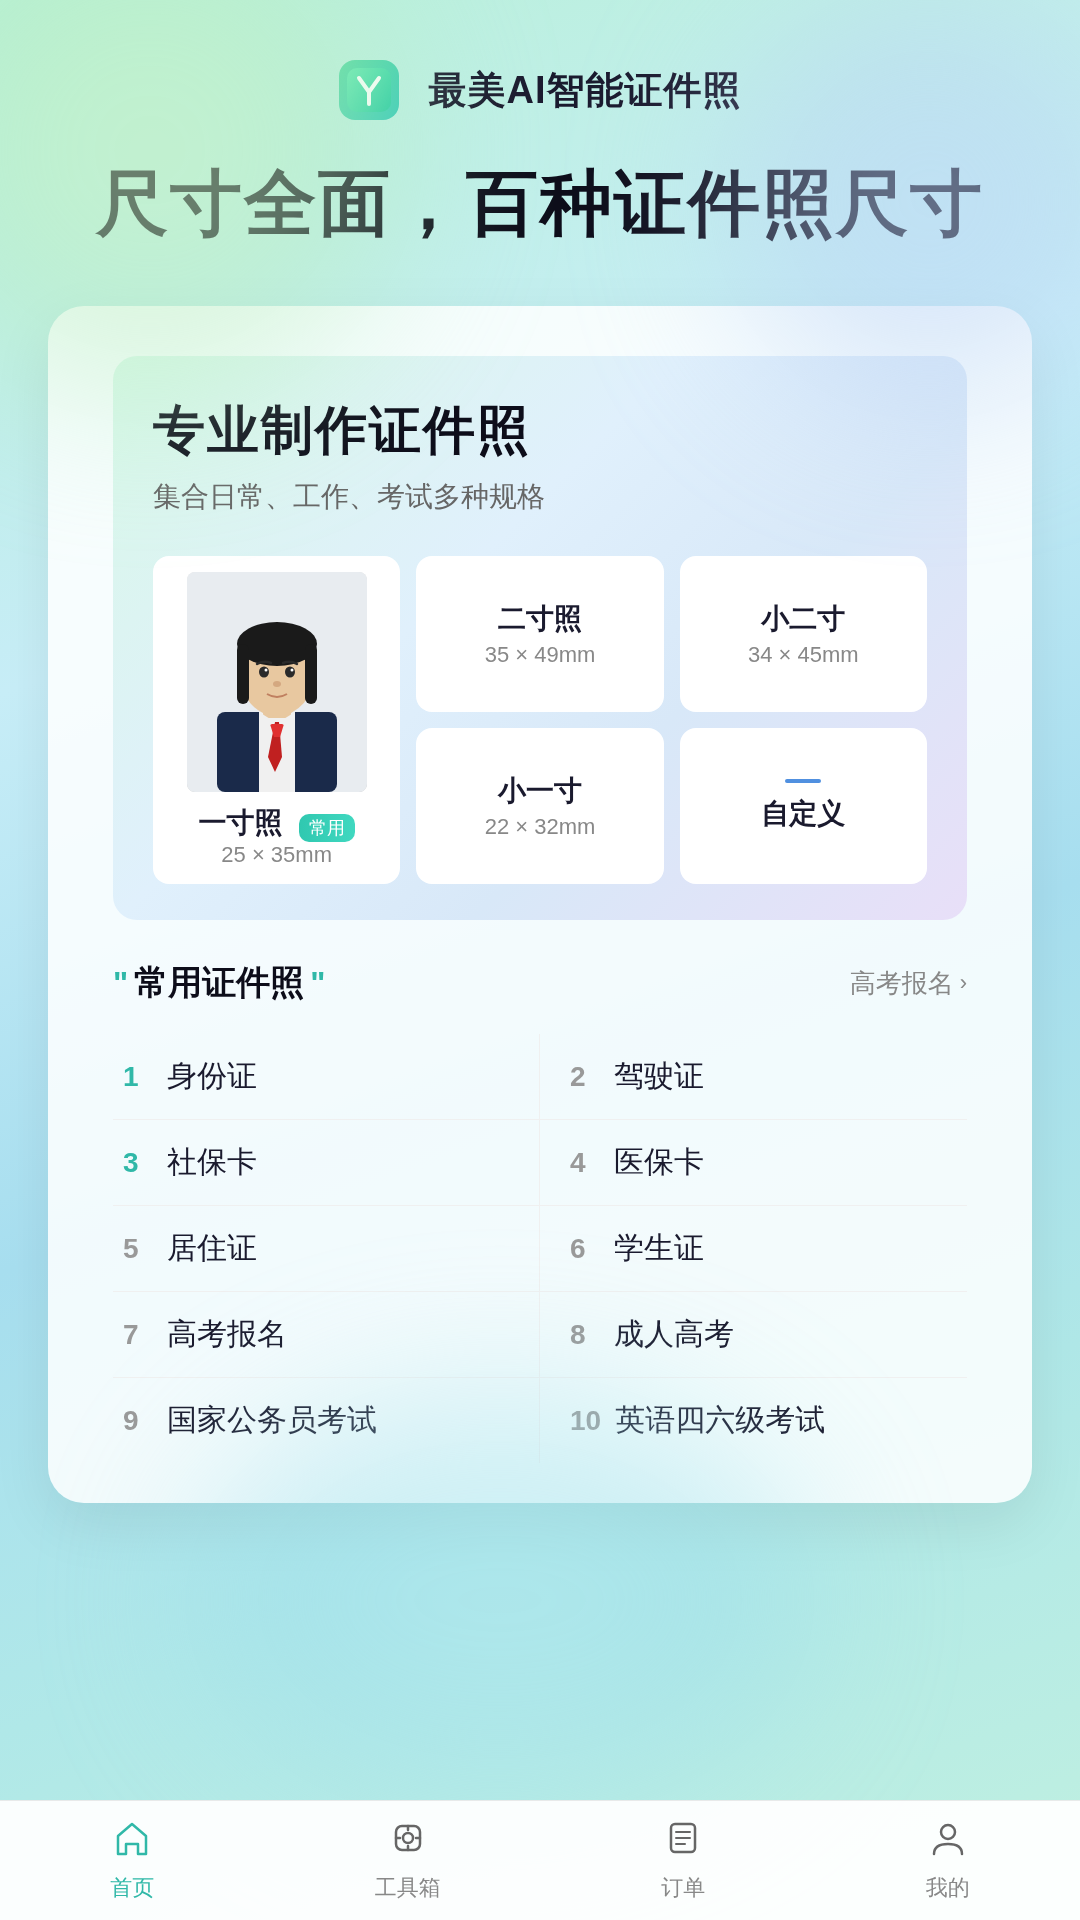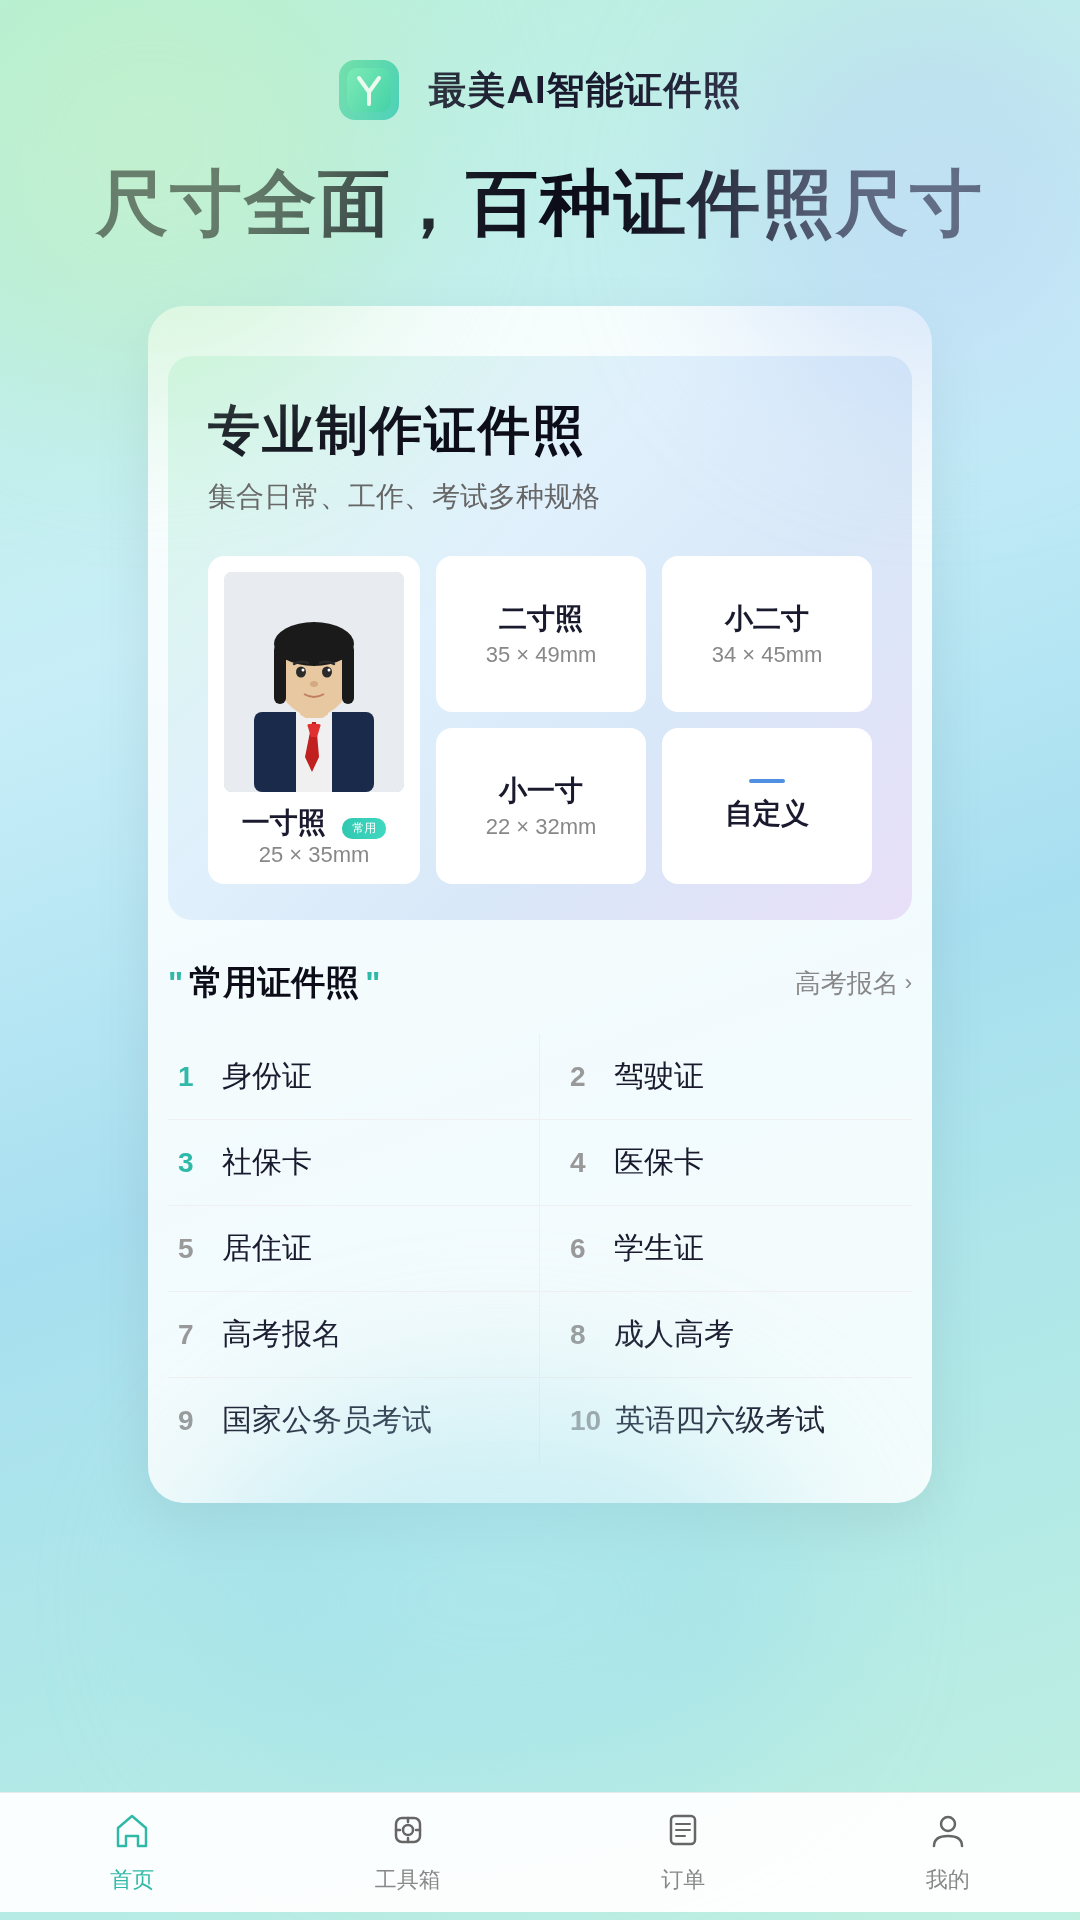--- a/index.html
+++ b/index.html
@@ -85,24 +85,24 @@
       font-size: 72px;
       font-weight: 900;
       color: #0d0d1a;
       margin-bottom: 60px;
       letter-spacing: 2px;
       line-height: 1.2;
     }
 
     
     .main-card {
-      width: 784px;
+      width: 984px;
       background: rgba(255, 255, 255, 0.85);
       border-radius: 36px;
-      padding: 50px 20px 40px;
+      padding: 50px 65px 40px;
       box-shadow: 0 20px 60px rgba(0,0,0,0.08);
       margin-bottom: 0;
     }
 
     
     .inner-gradient-card {
       background: linear-gradient(135deg, #d8f8e8 0%, #e0f0fc 40%, #d8e8f8 65%, #e8dff8 100%);
       border-radius: 24px;
       padding: 40px 40px 36px;
       margin-bottom: 40px;
@@ -170,21 +170,21 @@
     }
     .photo-size {
       font-size: 22px;
       color: #888;
       text-align: center;
     }
     .common-badge {
       display: inline-block;
       background: linear-gradient(90deg, #30c8b0, #40d8c0);
       color: white;
-      font-size: 12px;
+      font-size: 18px;
       padding: 2px 10px;
       border-radius: 10px;
       margin-left: 12px;
       vertical-align: middle;
     }
     .custom-dash {
       width: 36px;
       height: 4px;
       background: #5090e0;
       border-radius: 2px;
@@ -266,21 +266,21 @@
 
     .id-name {
       font-size: 30px;
       color: #1a1a2e;
       font-weight: 500;
     }
 
     
     .bottom-nav {
       position: fixed;
-      bottom: 8px;
+      bottom: 0;
       left: 0;
       width: 1080px;
       height: 120px;
       background: rgba(255,255,255,0.95);
       display: flex;
       align-items: center;
       justify-content: space-around;
       border-top: 1px solid rgba(0,0,0,0.08);
       z-index: 100;
     }

